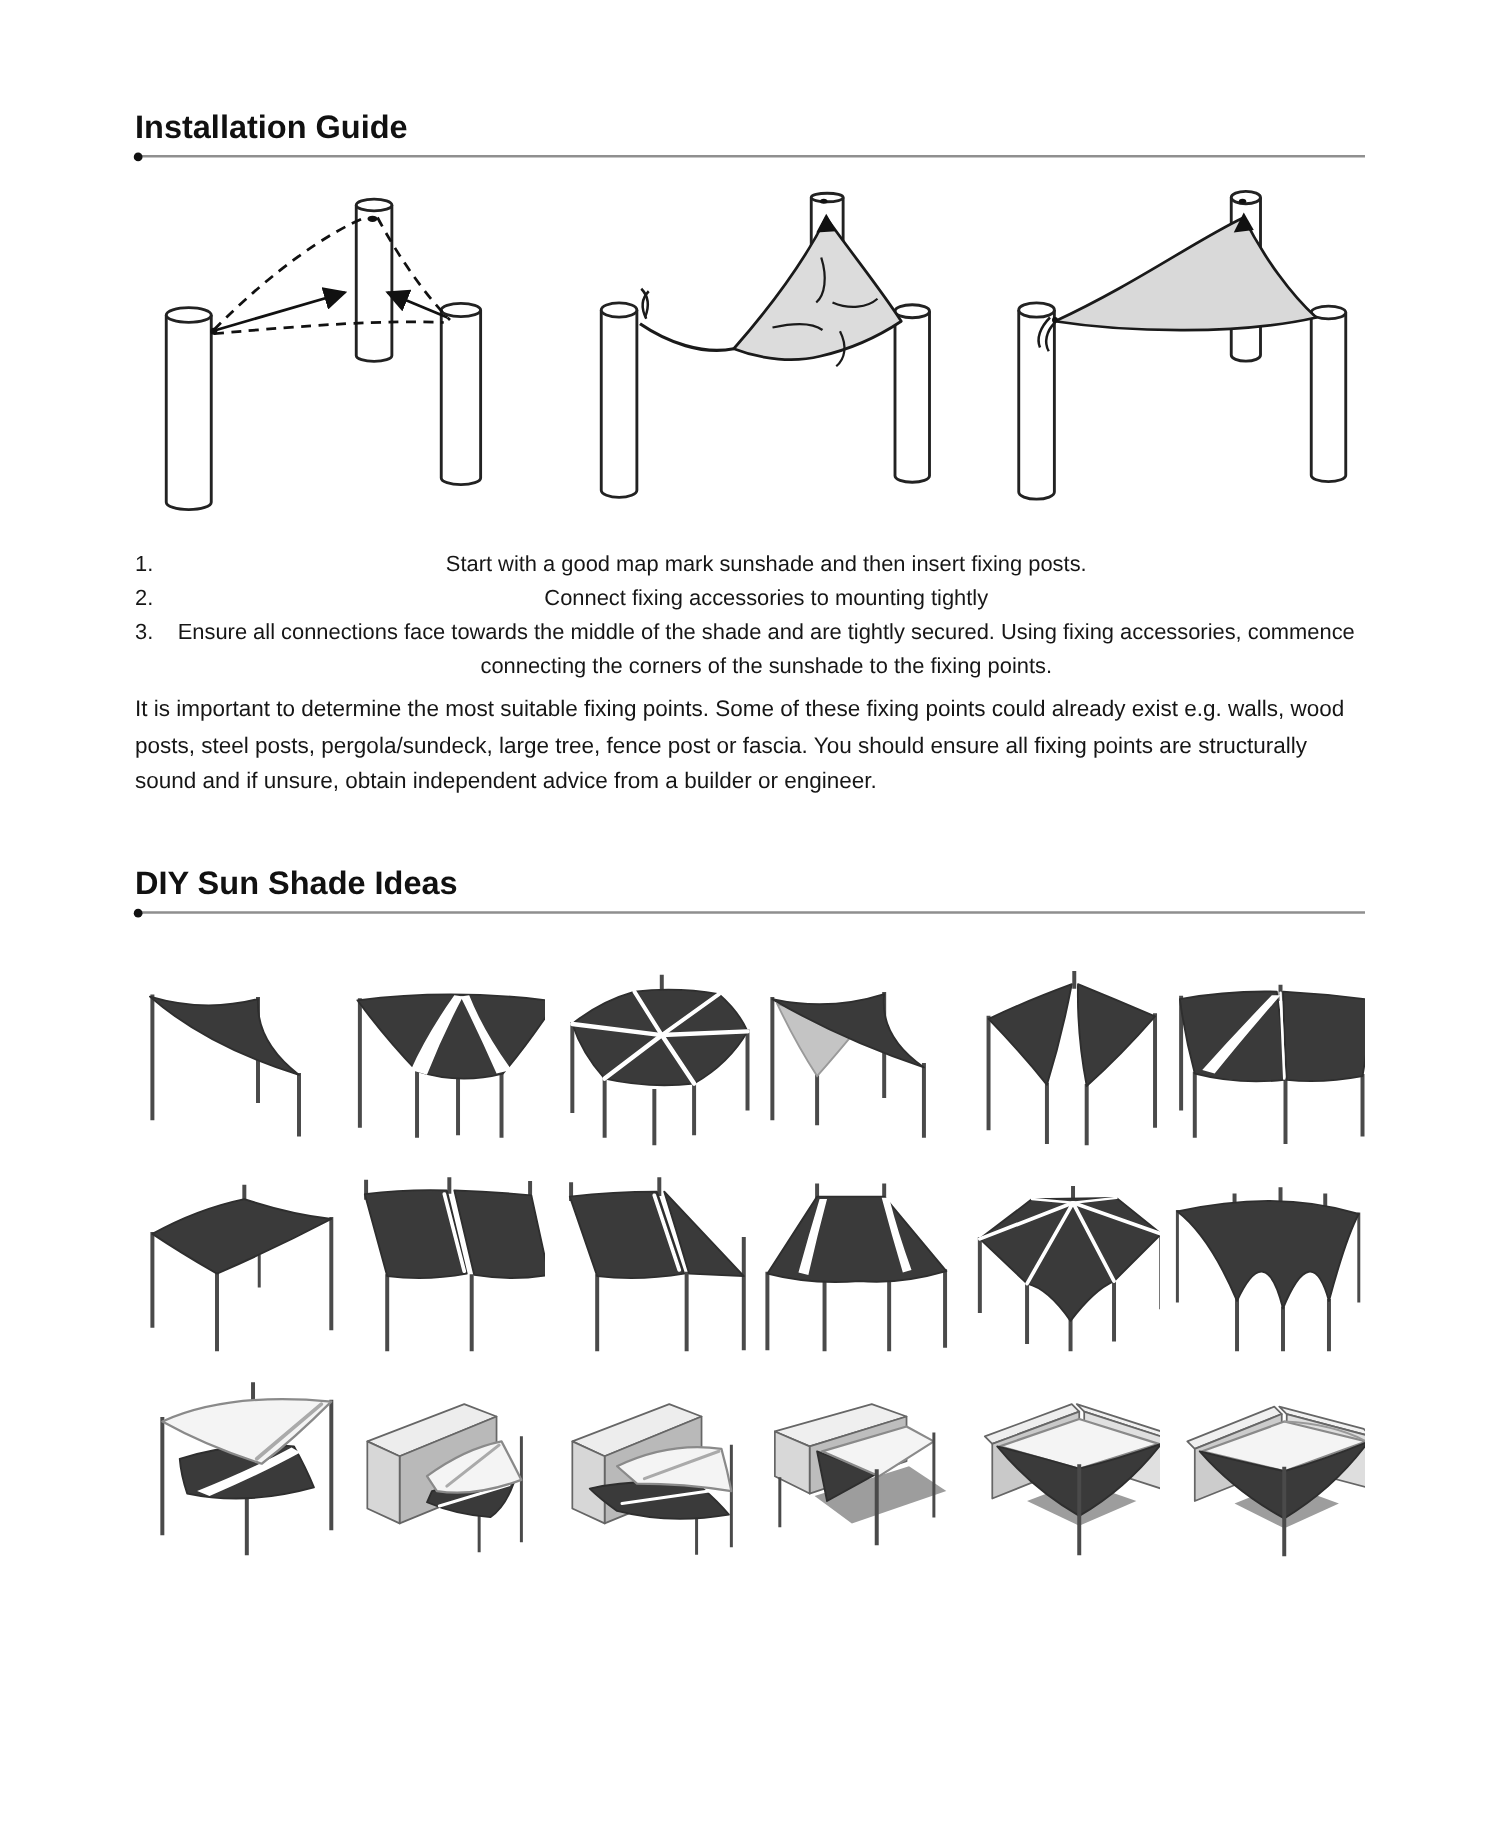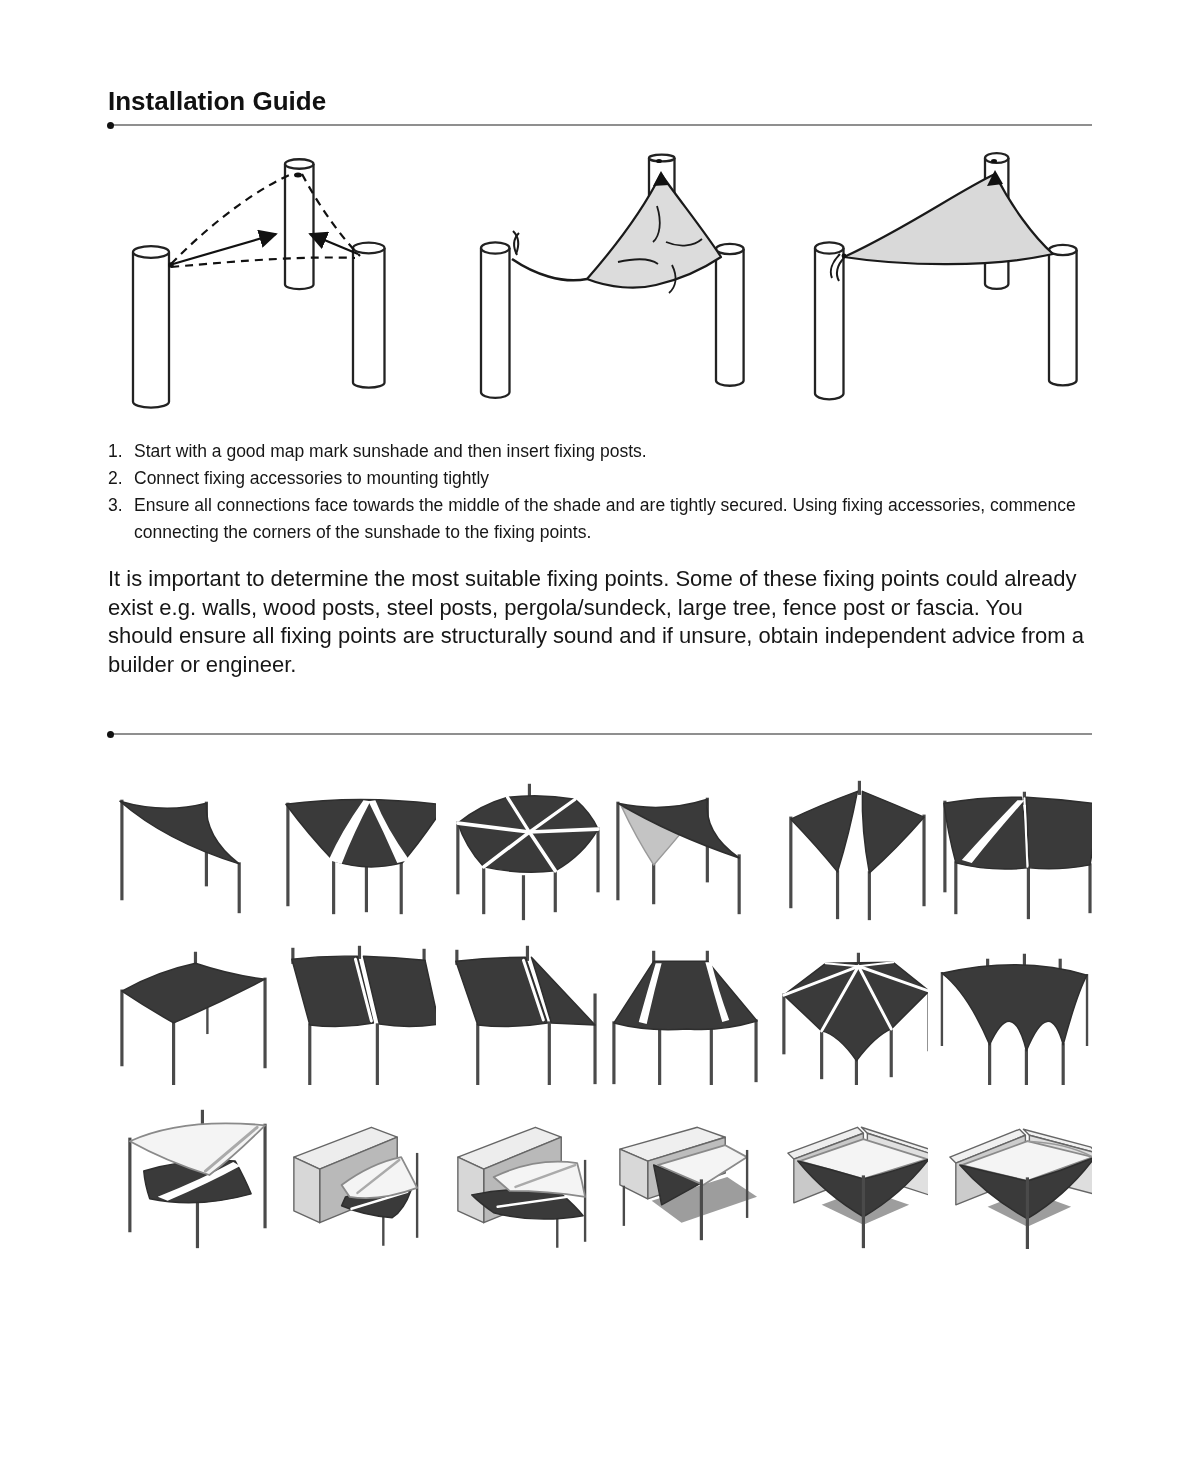--- a/index.html
+++ b/index.html
@@ -10,23 +10,23 @@
   }
   .content{padding:88px 108px 0 108px;}
   .section-title{font-size:26px;font-weight:bold;color:#111;margin:0;line-height:1.05;}
   .rule{position:relative;height:2px;background:#8f8f8f;margin-top:9px;}
   .rule .dot{position:absolute;left:-1px;top:-2px;width:7px;height:7px;background:#111;border-radius:50%;}
   .diagrams{display:flex;justify-content:space-between;margin-top:18px;height:266px;}
   .inst{height:266px;}
   .steps{margin-top:28px;font-size:17.5px;line-height:27px;color:#161616;}
   .step{display:flex;}
   .step-num{flex:none;width:26px;}
-  .step-text{flex:1;}
+  .step-text{flex:1;text-align:center;}
   .notice-title{font-size:21px;font-weight:bold;margin-top:18px;color:#111;}
-  .notice-body{font-size:22px;line-height:28.5px;margin-top:19px;color:#161616;}
+  .notice-body{font-size:18px;line-height:28.5px;margin-top:7px;color:#161616;}
   .diy-section{margin-top:54px;}
   .diy-grid{display:grid;grid-template-columns:repeat(6,164px);justify-content:space-between;row-gap:14px;margin-top:36px;}
   .thumb{width:164px;height:150px;}
   .sail{fill:#3a3a3a;stroke:#2e2e2e;stroke-width:1.5;stroke-linejoin:round;}
   .post{stroke:#4a4a4a;stroke-width:3.2;stroke-linecap:square;}
   .post-thin{stroke:#4a4a4a;stroke-width:2.4;stroke-linecap:square;}
   .wgap{fill:#ffffff;stroke:none;}
   .wline{stroke:#ffffff;stroke-linecap:round;fill:none;}
   .whitesail{fill:#f4f4f4;stroke:#8a8a8a;stroke-width:1.8;stroke-linejoin:round;}
   .greyline{stroke:#aaaaaa;stroke-linecap:round;}
@@ -107,20 +107,21 @@
     </div>
     <div class="step">
       <span class="step-num">3.</span>
       <span class="step-text">Ensure all connections face towards the middle of the shade and are tightly secured. Using fixing accessories, commence connecting the corners of the sunshade to the fixing points.</span>
     </div>
   </div>
 
   <div class="notice-body">It is important to determine the most suitable fixing points. Some of these fixing points could already exist e.g. walls, wood posts, steel posts, pergola/sundeck, large tree, fence post or fascia. You should ensure all fixing points are structurally sound and if unsure, obtain independent advice from a builder or engineer.</div>
 
   <div class="diy-section">
+    <h1 class="section-title">DIY Sun Shade Ideas</h1>
     <div class="rule">
         <span class="dot"></span>
       </div>
 
     <div class="diy-grid">
 
       <svg class="thumb" viewBox="0 0 165 150">
         <line class="post" x1="14" y1="30" x2="14" y2="128"></line>
         <line class="post" x1="99" y1="32" x2="99" y2="114"></line>
         <line class="post" x1="132" y1="93" x2="132" y2="141"></line>

